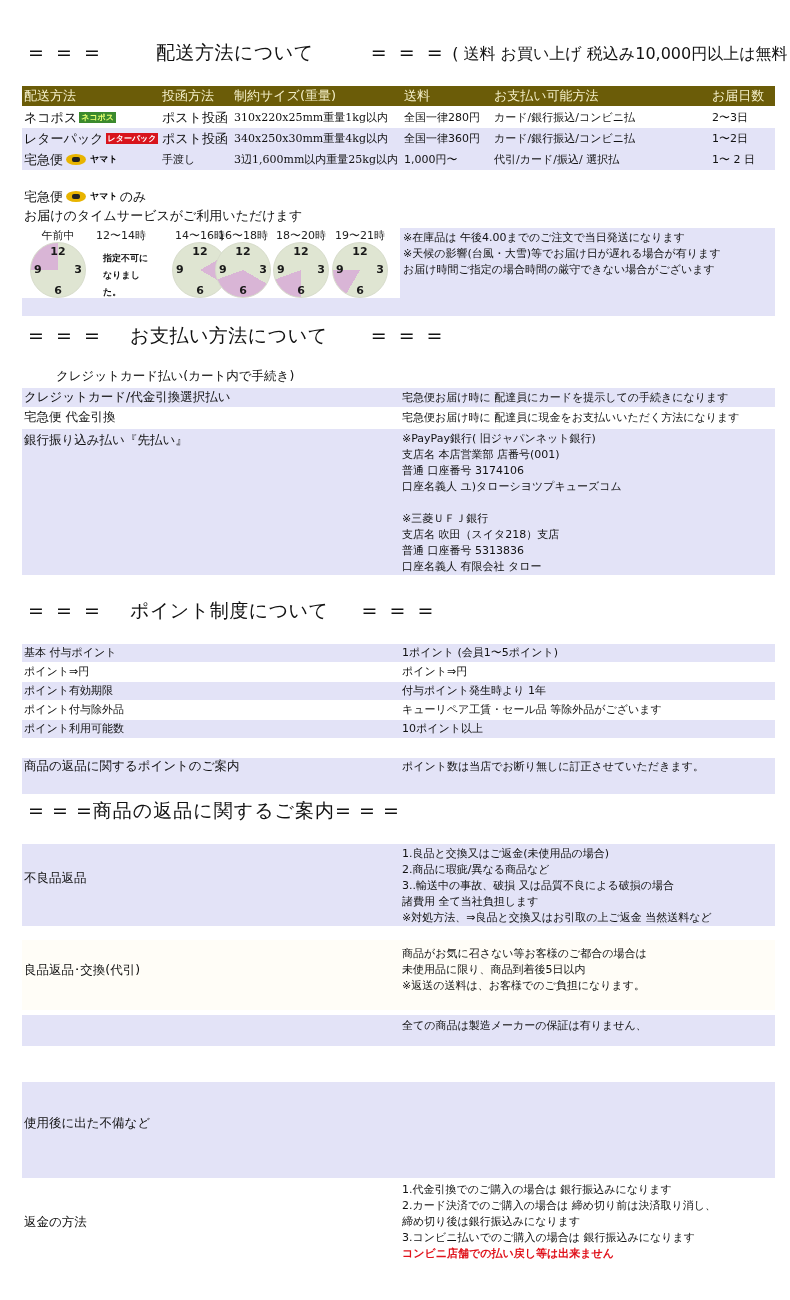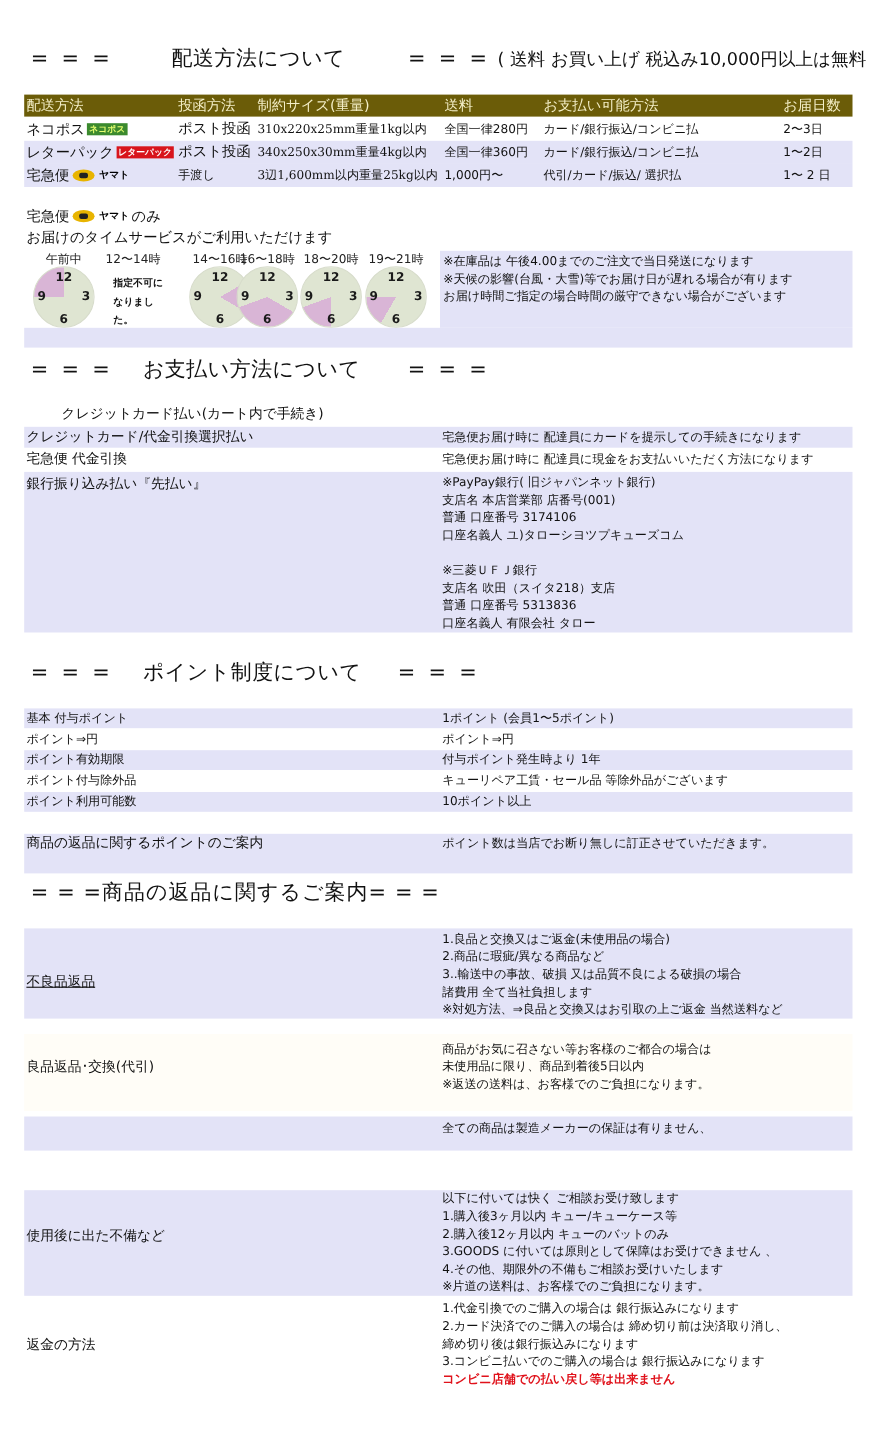--- a/index.html
+++ b/index.html
@@ -228,21 +228,21 @@
   <span class="cell small" style="left:380px;top:1px;">10ポイント以上</span>
 </div>
 <div class="row lav" style="top:758px;height:36px;">
   <span class="cell lbl" style="left:2px;top:0px;">商品の返品に関するポイントのご案内</span>
   <span class="cell small" style="left:380px;top:1px;">ポイント数は当店でお断り無しに訂正させていただきます。</span>
 </div>
 
 <div class="sec-title" style="top:798px;letter-spacing:1px;">= = =商品の返品に関するご案内= = =</div>
 
 <div class="row lav" style="top:844px;height:82px;">
-  <span class="cell lbl" style="left:2px;top:40px;text-decoration:underline;">不良品返品</span>
+  <span class="cell lbl" style="left:2px;top:26px;">不良品返品</span>
   <div class="cell small" style="left:380px;top:2px;">
     <div>1.良品と交換又はご返金(未使用品の場合)</div>
     <div>2.商品に瑕疵/異なる商品など</div>
     <div>3..輸送中の事故、破損 又は品質不良による破損の場合</div>
     <div>諸費用 全て当社負担します</div>
     <div>※対処方法、⇒良品と交換又はお引取の上ご返金 当然送料など</div>
   </div>
 </div>
 <div class="row" style="top:940px;height:70px;background:#fffdf7;">
   <span class="cell lbl" style="left:2px;top:22px;">良品返品･交換(代引)</span>
@@ -250,28 +250,20 @@
     <div>商品がお気に召さない等お客様のご都合の場合は</div>
     <div>未使用品に限り、商品到着後5日以内</div>
     <div>※返送の送料は、お客様でのご負担になります。</div>
   </div>
 </div>
 <div class="row lav" style="top:1015px;height:31px;">
   <span class="cell small" style="left:380px;top:3px;">全ての商品は製造メーカーの保証は有りません、</span>
 </div>
 <div class="row lav" style="top:1082px;height:96px;">
   <span class="cell lbl" style="left:2px;top:33px;">使用後に出た不備など</span>
-  <div class="cell small" style="left:380px;top:0px;">
-    <div>以下に付いては快く ご相談お受け致します</div>
-    <div>1.購入後3ヶ月以内 キュー/キューケース等</div>
-    <div>2.購入後12ヶ月以内 キューのバットのみ</div>
-    <div>3.GOODS に付いては原則として保障はお受けできません 、</div>
-    <div>4.その他、期限外の不備もご相談お受けいたします</div>
-    <div>※片道の送料は、お客様でのご負担になります。</div>
-  </div>
 </div>
 <div class="row" style="top:1180px;height:86px;">
   <span class="cell lbl" style="left:2px;top:34px;">返金の方法</span>
   <div class="cell small" style="left:380px;top:2px;">
     <div>1.代金引換でのご購入の場合は 銀行振込みになります</div>
     <div>2.カード決済でのご購入の場合は 締め切り前は決済取り消し、</div>
     <div>締め切り後は銀行振込みになります</div>
     <div>3.コンビニ払いでのご購入の場合は 銀行振込みになります</div>
     <div class="red">コンビニ店舗での払い戻し等は出来ません</div>
   </div>

